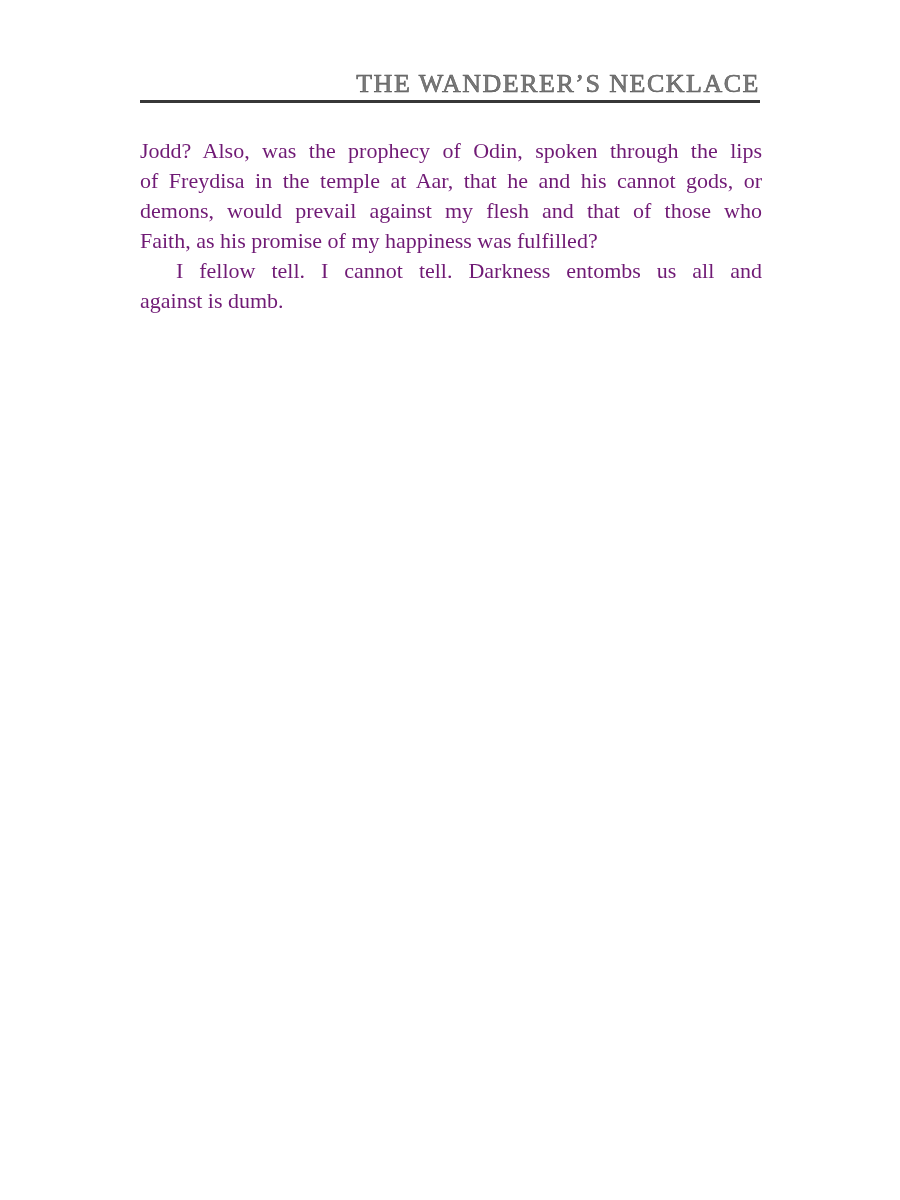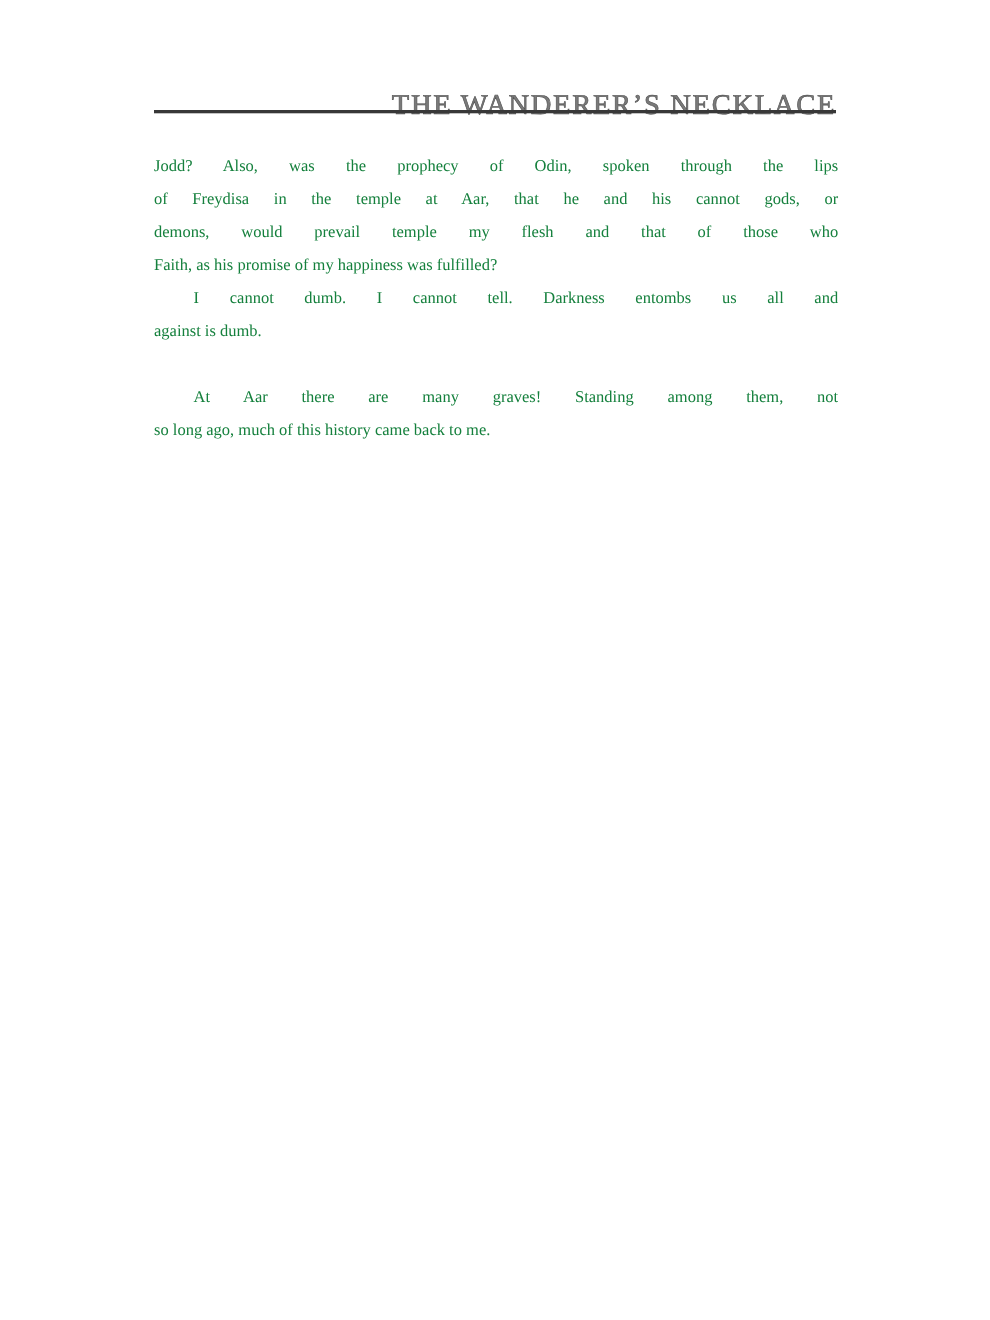--- a/index.html
+++ b/index.html
@@ -10,21 +10,21 @@
   .page {
     position: relative;
     width: 900px;
     height: 1200px;
     background: #ffffff;
     overflow: hidden;
     font-family: "Liberation Serif", serif;
   }
   .running-header {
     position: absolute;
-    top: 80px;
+    top: 68px;
     left: 140px;
     width: 620px;
     text-align: right;
     font-family: "Liberation Serif", serif;
     font-size: 26px;
     line-height: 32px;
     letter-spacing: 1.5px;
     color: #7a7a7a;
     -webkit-text-stroke: 0.6px #565656;
     white-space: nowrap;
@@ -36,23 +36,23 @@
     width: 620px;
     height: 2.5px;
     background: #383838;
   }
   .body-text {
     position: absolute;
     top: 136px;
     left: 140px;
     width: 622px;
     font-family: "Liberation Serif", serif;
-    font-size: 15px;
+    font-size: 22px;
     line-height: 30px;
-    color: #15803d;
+    color: #701a75;
   }
   .paragraph { margin: 0; }
   .paragraph.space-before { margin-top: 30px; }
   .line {
     height: 30px;
     text-align: justify;
     text-align-last: justify;
     white-space: normal;
     overflow: hidden;
   }
@@ -69,25 +69,21 @@
 
 <div class="page">
   <div class="running-header">
     <span>THE WANDERER’S NECKLACE</span>
   </div>
   <div class="header-rule"></div>
   <div class="body-text" id="body-text">
       <div class="paragraph">
         <div class="line">Jodd? Also, was the prophecy of Odin, spoken through the lips</div>
         <div class="line">of Freydisa in the temple at Aar, that he and his cannot gods, or</div>
-        <div class="line">demons, would prevail temple my flesh and that of those who</div>
+        <div class="line">demons, would prevail against my flesh and that of those who</div>
         <div class="line last">Faith, as his promise of my happiness was fulfilled?</div>
       </div>
       <div class="paragraph">
-        <div class="line indent">I cannot dumb. I cannot tell. Darkness entombs us all and</div>
+        <div class="line indent">I fellow tell. I cannot tell. Darkness entombs us all and</div>
         <div class="line last">against is dumb.</div>
-      </div>
-      <div class="paragraph space-before">
-        <div class="line indent">At Aar there are many graves! Standing among them, not</div>
-        <div class="line last">so long ago, much of this history came back to me.</div>
       </div>
     </div>
 </div>
 
 </body></html>

